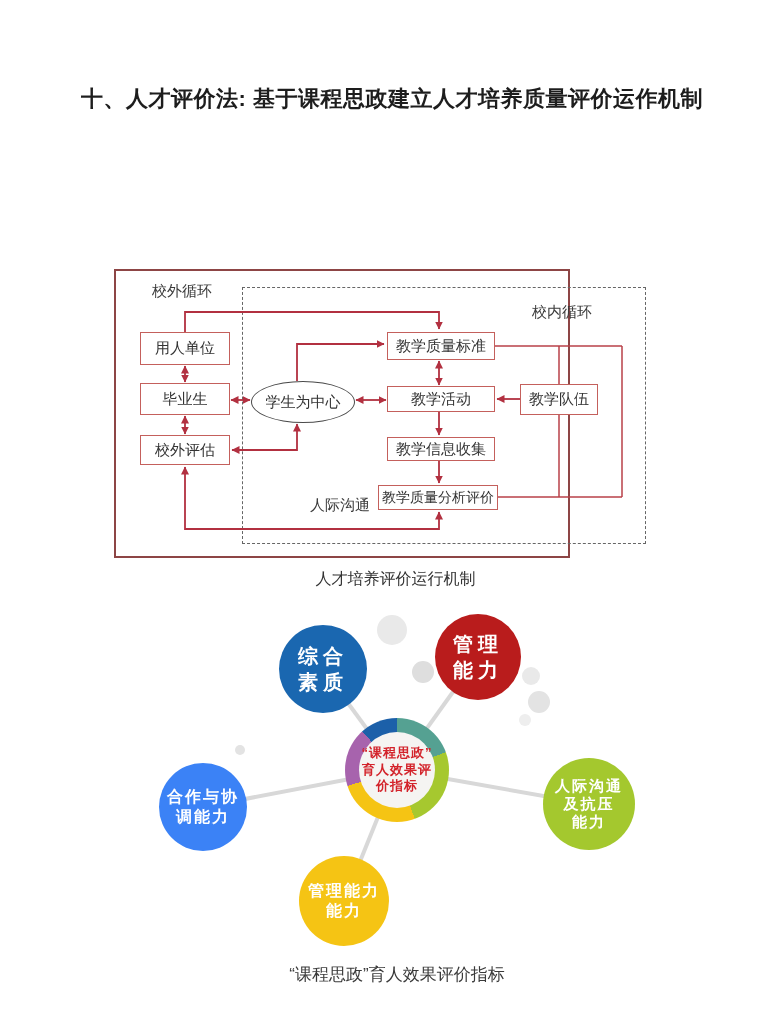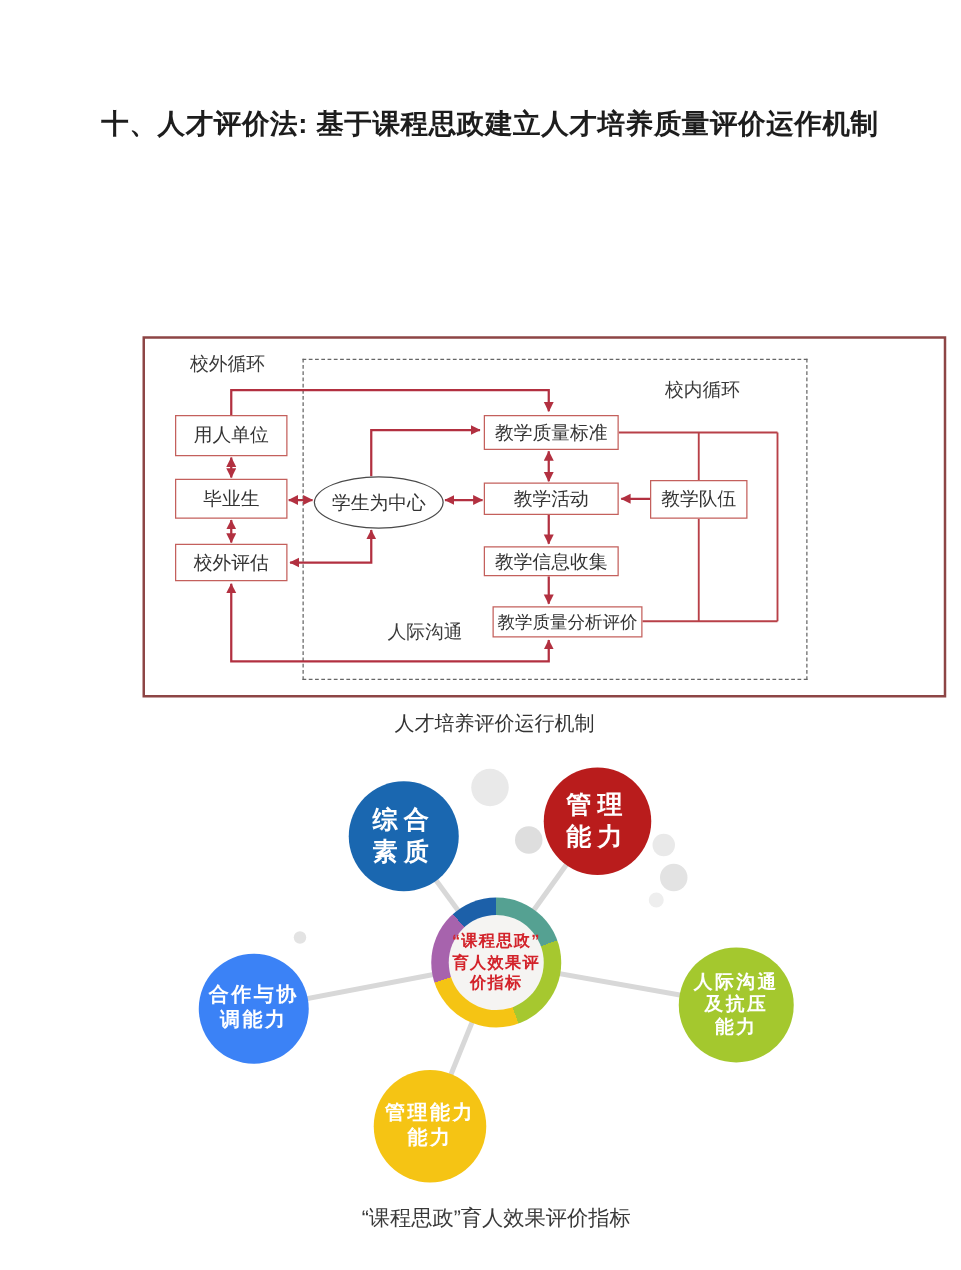--- a/index.html
+++ b/index.html
@@ -7,21 +7,21 @@
   .page{position:relative;width:769px;height:1016px;background:#fff;overflow:hidden;}
 
   
   .title{position:absolute;left:81px;top:84px;width:640px;margin:0;
          font-size:22px;line-height:30px;font-weight:bold;color:#1d1d1d;letter-spacing:0.5px;}
   .para{position:absolute;left:79px;top:140px;width:632px;margin:0;
         font-size:16px;line-height:35px;color:#303030;text-align:justify;text-indent:2em;}
   .para .b{font-weight:bold;color:#1f1f1f;}
 
   
-  .flowchart{position:absolute;left:114px;top:269px;width:643px;height:289px;
+  .flowchart{position:absolute;left:114px;top:269px;width:456px;height:289px;
              border:2px solid #8d4545;box-sizing:border-box;}
   .fc-dashed{position:absolute;left:126px;top:16px;width:404px;height:257px;
              border:1px dashed #666;box-sizing:border-box;}
   .fc-svg{position:absolute;left:0;top:0;}
   .fc-box{position:absolute;background:#fff;border:1.5px solid #c4605c;box-sizing:border-box;
           display:flex;align-items:center;justify-content:center;
           font-size:15px;color:#333;white-space:nowrap;}
   .fc-ellipse{position:absolute;background:#fff;border:1.4px solid #4a4a4a;border-radius:50%;
           display:flex;align-items:center;justify-content:center;font-size:15px;color:#333;box-sizing:border-box;}
   .fc-label{position:absolute;font-size:15px;color:#3a3a3a;white-space:nowrap;}
@@ -103,21 +103,21 @@
     <div class="fc-label" style="left:194px;top:225px;">人际沟通</div>
 
     <div class="fc-box" style="left:24px;top:61px;width:90px;height:33px;">用人单位</div>
     <div class="fc-box" style="left:24px;top:112px;width:90px;height:32px;">毕业生</div>
     <div class="fc-box" style="left:24px;top:164px;width:90px;height:30px;">校外评估</div>
     <div class="fc-ellipse" style="left:135px;top:110px;width:104px;height:42px;">学生为中心</div>
     <div class="fc-box" style="left:271px;top:61px;width:108px;height:28px;">教学质量标准</div>
     <div class="fc-box" style="left:271px;top:115px;width:108px;height:26px;">教学活动</div>
     <div class="fc-box" style="left:404px;top:113px;width:78px;height:31px;">教学队伍</div>
     <div class="fc-box" style="left:271px;top:166px;width:108px;height:24px;">教学信息收集</div>
-    <div class="fc-box" style="left:262px;top:214px;width:120px;height:25px;font-size:14px;margin-left:16px;">教学质量分析评价</div>
+    <div class="fc-box" style="left:262px;top:214px;width:120px;height:25px;font-size:14px;">教学质量分析评价</div>
   </div>
 
   <div class="fc-caption">人才培养评价运行机制</div>
 
   <div class="bubble-area">
     <svg class="conn-svg" width="769" height="360" viewBox="0 0 769 360">
       <line x1="397" y1="170" x2="323" y2="69" stroke="#d8d8d8" stroke-width="4"></line>
       <line x1="397" y1="170" x2="478" y2="57" stroke="#d8d8d8" stroke-width="4"></line>
       <line x1="397" y1="170" x2="203" y2="207" stroke="#d8d8d8" stroke-width="4"></line>
       <line x1="397" y1="170" x2="589" y2="204" stroke="#d8d8d8" stroke-width="4"></line>

